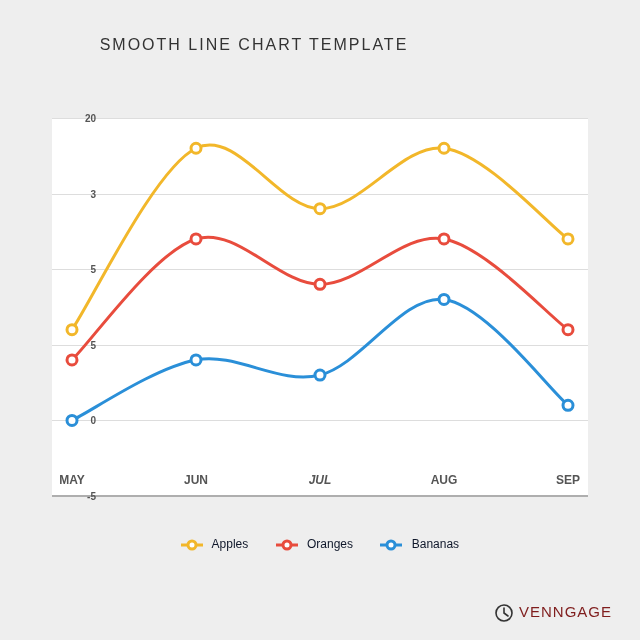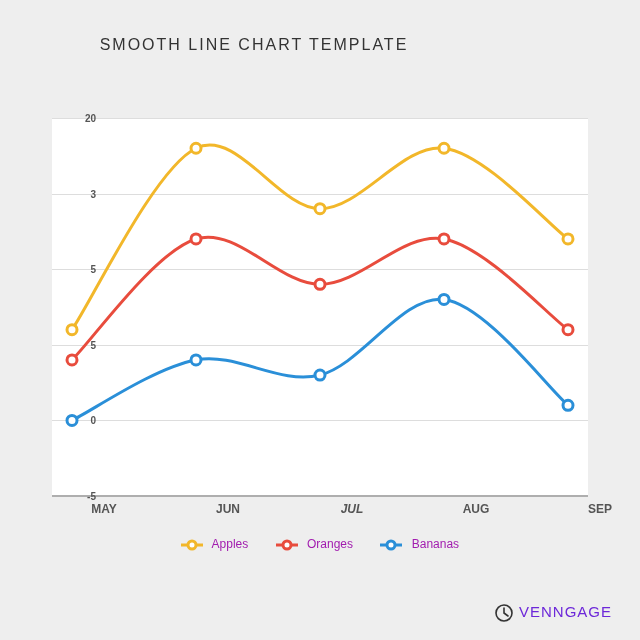--- a/index.html
+++ b/index.html
@@ -1,29 +1,29 @@
 <!DOCTYPE html>
 <html><head>
 <meta charset="utf-8">
 <style>
   html,body{margin:0;padding:0;width:640px;height:640px;background:#eeeeee;font-family:Arial,Helvetica,sans-serif;}
   .page{width:640px;height:640px;position:relative;}
   .title{position:absolute;top:36px;left:0;width:508px;text-align:center;font-size:16px;letter-spacing:2px;color:#333;}
   .plot{position:absolute;left:52px;top:118px;width:536px;height:378px;background:#fff;}
   .ytick{position:absolute;right:544px;width:40px;text-align:right;font-size:10px;color:#555;font-weight:bold;transform:translateY(-50%);}
-  .xtick{position:absolute;top:502px;font-size:12px;color:#555;font-weight:bold;transform:translateX(-50%);margin-left:32px;}
+  .xtick{position:absolute;top:473px;font-size:12px;color:#555;font-weight:bold;transform:translateX(-50%);}
   .gridline{position:absolute;left:52px;width:536px;height:1px;background:#ddd;}
   .baseline{position:absolute;left:52px;width:536px;height:2px;background:#aeaeae;}
-  .legend{position:absolute;top:536px;left:0;width:640px;text-align:center;font-size:12px;color:#a21caf;}
+  .legend{position:absolute;top:536px;left:0;width:640px;text-align:center;font-size:12px;color:#0f172a;}
   .legend-item{display:inline-block;margin:0 12px;vertical-align:middle;}
   .legend-mark{display:inline-block;vertical-align:middle;margin-right:6px;}
   .legend-mark circle{fill:#fff;stroke-width:3;}
   .legend-mark line{stroke-width:3;}
   svg.lines{position:absolute;left:52px;top:118px;width:536px;height:378px;overflow:visible;}
-  .brand{position:absolute;right:28px;bottom:18px;color:#6d28d9;font-size:15px;letter-spacing:1px;}
+  .brand{position:absolute;right:28px;bottom:18px;color:#7f1d1d;font-size:15px;letter-spacing:1px;}
   .brand svg{vertical-align:middle;margin-right:6px;}
 </style>
 </head>
 <body>
 <div class="page">
 
 <div class="title">SMOOTH LINE CHART TEMPLATE</div>
 
 <div class="plot"></div>
 

